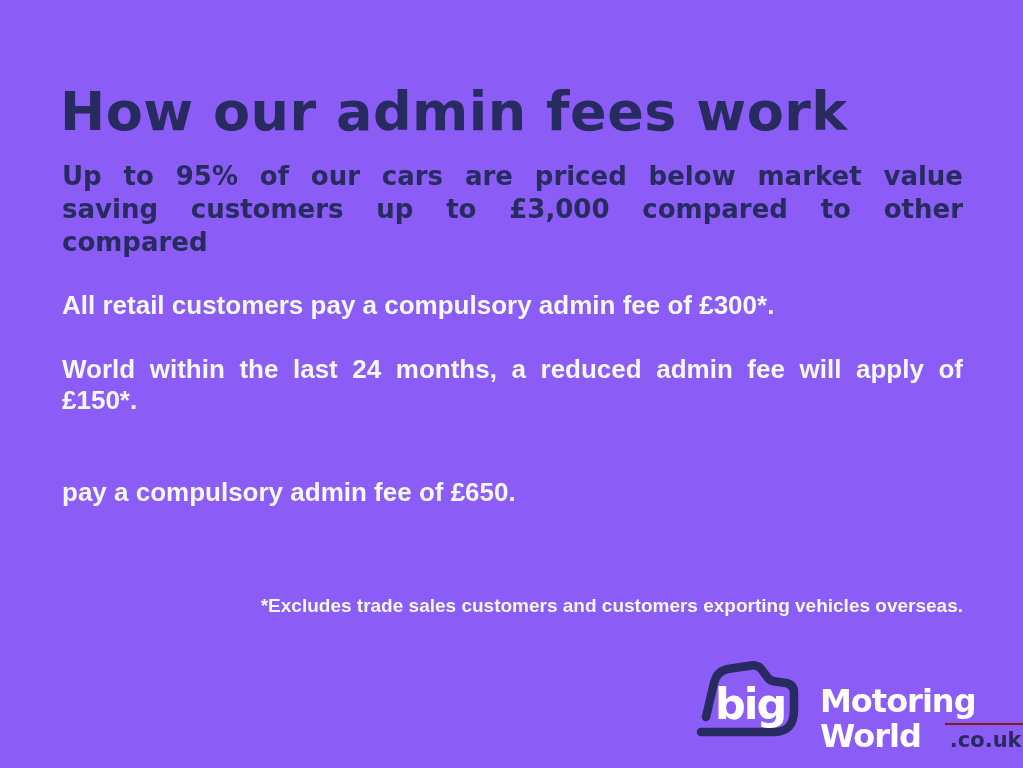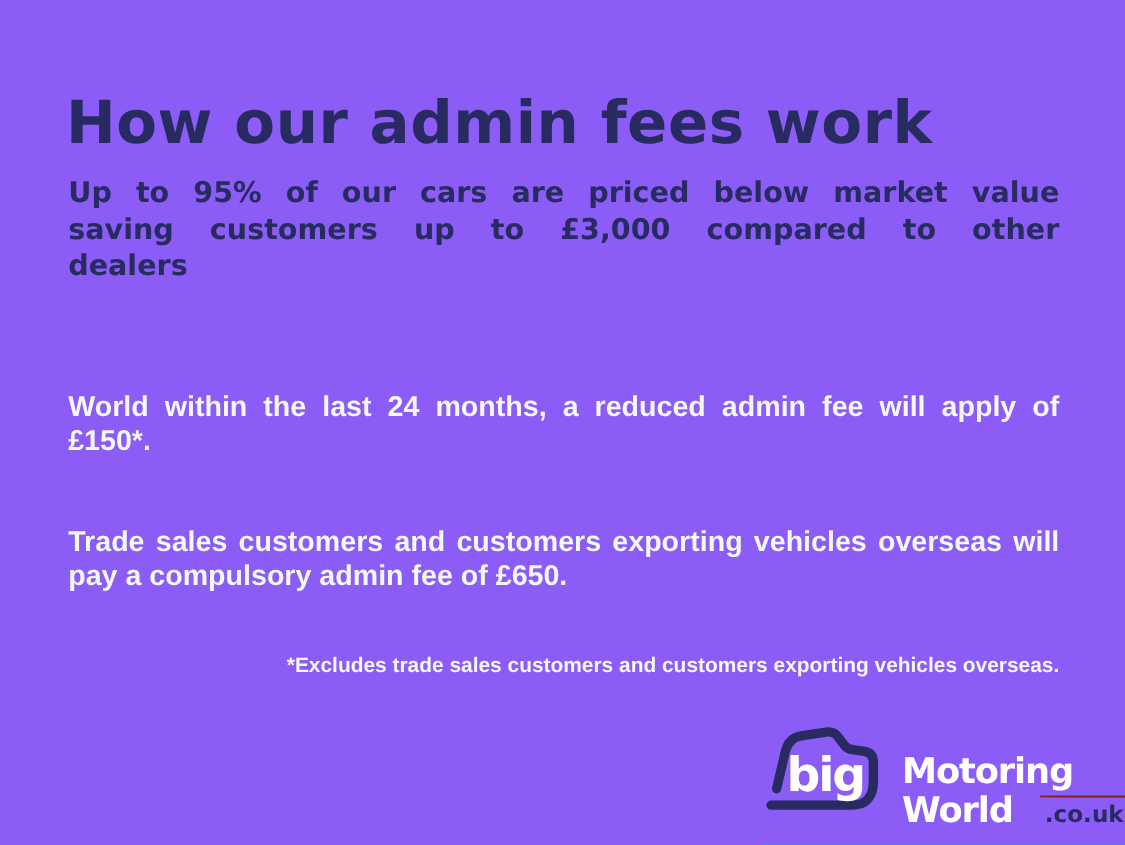--- a/index.html
+++ b/index.html
@@ -103,31 +103,33 @@
 </head>
 <body>
 
 <div class="poster">
 
   <div class="title">How our admin fees work</div>
 
   <div class="intro">
     <div class="line">Up to 95% of our cars are priced below market value</div>
     <div class="line">saving customers up to £3,000 compared to other</div>
-    <div class="line last">dealers</div>
+    <div class="line last">compared</div>
   </div>
 
+  <div class="block para1">
+    <div class="line last">All retail customers pay a compulsory admin fee of £300*.</div>
+  </div>
 
   <div class="block para2">
     <div class="line">World within the last 24 months, a reduced admin fee will apply of</div>
     <div class="line last">£150*.</div>
   </div>
 
   <div class="block para3">
-    <div class="line">Trade sales customers and customers exporting vehicles overseas will</div>
     <div class="line last">pay a compulsory admin fee of £650.</div>
   </div>
 
   <div class="footnote">*Excludes trade sales customers and customers exporting vehicles overseas.</div>
 
   <div class="logo">
     <svg class="logo-car" viewBox="0 0 114 106">
       <path d="M 12 69 L 20 35 Q 23 23 34 21 L 57 17.5 Q 64 16.5 68 22 L 74 30 Q 76.5 33 81 33.5 L 92 35 Q 100 36.5 100 45 L 100 62 Q 100 84 80 84 L 7 84" fill="none" stroke="#272B60" stroke-width="8.5" stroke-linecap="round" stroke-linejoin="round"></path>
       <text x="21" y="71" font-size="43" font-weight="bold" font-family="DejaVu Sans, sans-serif" letter-spacing="-2" fill="#FFFFFF">big</text>
     </svg>

